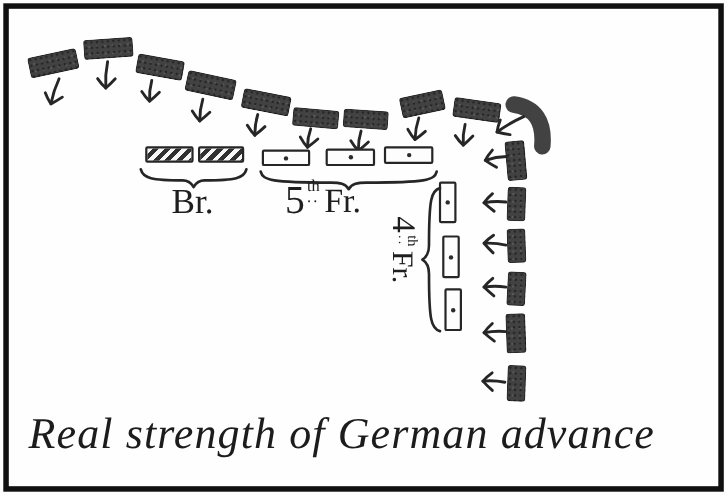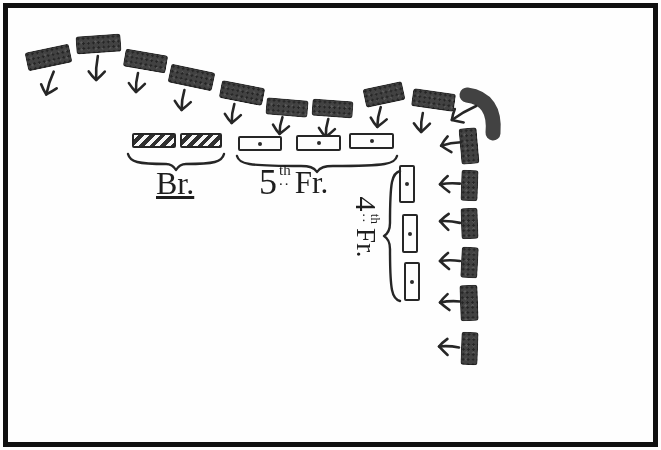--- a/index.html
+++ b/index.html
@@ -163,21 +163,21 @@
           <path d="M2,4 C4,12 12,14 40,14 C 42,14 47,15 50,20 C 53,15 58,14 60,14 C 88,14 96,12 98,4" fill="none" stroke="#262626" stroke-width="2.4" stroke-linecap="round" stroke-linejoin="round"></path>
         </svg>
         <svg width="164" height="24" style="left: 235px; top: 152px;">
           <path d="M2,4 C4,12 12,14 66,14 C 74,14 79,15 82,20 C 85,15 90,14 98,14 C 152,14 160,12 162,4" fill="none" stroke="#262626" stroke-width="2.4" stroke-linecap="round" stroke-linejoin="round"></path>
         </svg>
         <svg width="134" height="24" style="left: 325px; top: 224px; transform: rotate(90deg);">
           <path d="M2,4 C4,12 12,14 54,14 C 59,14 64,15 67,20 C 70,15 75,14 80,14 C 122,14 130,12 132,4" fill="none" stroke="#262626" stroke-width="2.4" stroke-linecap="round" stroke-linejoin="round"></path>
         </svg>
       </div>
 
-    <div class="label label-plain" style="left:156px;top:167px;text-decoration:underline;">Br.</div>
+    <div class="label label-plain" style="left:156px;top:167px;">Br.</div>
 
     <div class="label frlabel" style="left:259px;top:164px;">
       <span class="num">5</span>
       <span class="supstack">
         <span>th</span>
         <span class="dots">..</span>
       </span>
       <span class="nat">Fr.</span>
     </div>
 
@@ -185,15 +185,16 @@
       <span class="frlabel small">
         <span class="num">4</span>
         <span class="supstack">
           <span>th</span>
           <span class="dots">..</span>
         </span>
         <span class="nat">Fr.</span>
       </span>
     </div>
 
+    <div class="caption">Real strength of German advance</div>
   </div>
   <div class="frame"></div>
 </div>
 
 </body></html>

